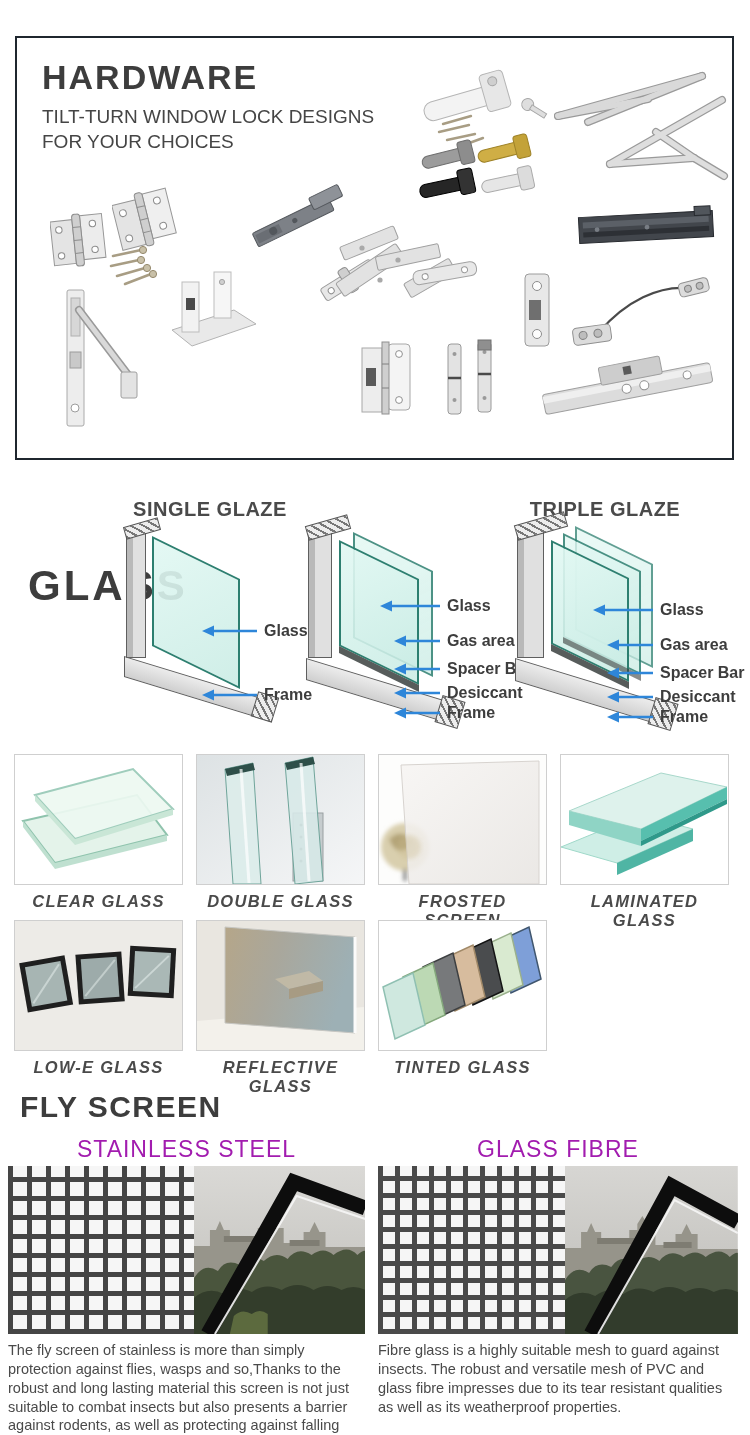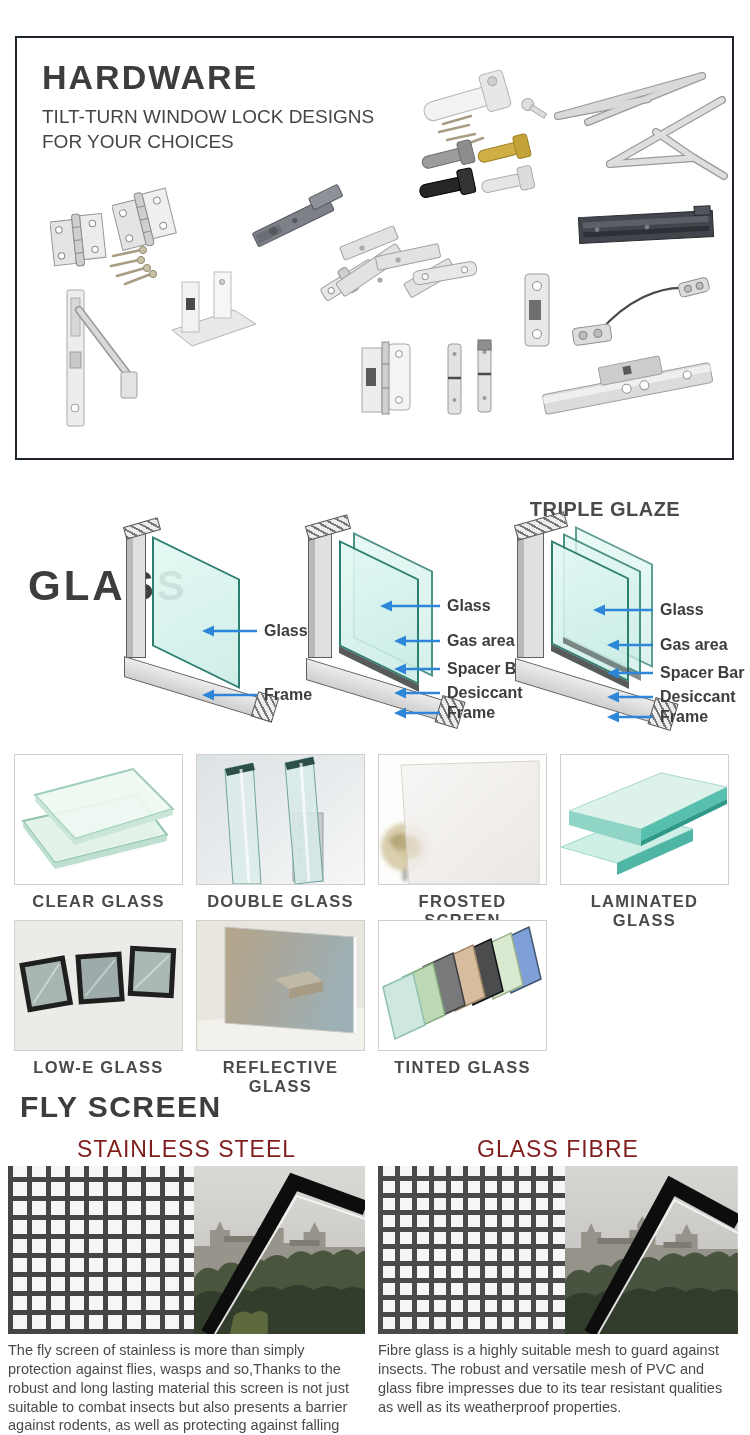--- a/index.html
+++ b/index.html
@@ -27,27 +27,27 @@
   .spacer{position:absolute;background:#3a3f3e;transform:skewY(26deg);transform-origin:left top;opacity:.85;}
   .sill{position:absolute;background:linear-gradient(180deg,#ececec,#cfcfcf);border:1.5px solid #5f5f5f;
         transform:skewY(17deg);transform-origin:left top;}
   .endcap{position:absolute;border:1px solid #555;background:repeating-linear-gradient(45deg,#777 0 2px,#ededed 2px 6px);transform:rotate(17deg);}
   .lb{position:absolute;display:flex;align-items:center;gap:7px;font-size:16px;font-weight:600;color:#3d3d3d;white-space:nowrap;}
   .lb svg{flex:0 0 auto;}
 
   
   .cards{position:absolute;left:0;width:750px;display:grid;grid-template-columns:repeat(4,169px);gap:13px;padding:0 14px;}
   .cards.r1{top:746px;} .cards.r2{top:912px;}
-  .card{width:169px;}
+  .card{width:169px;font-style:italic;}
   .imgbox{width:169px;height:131px;border:1px solid #cfcfcf;background:#fff;overflow:hidden;}
   .card-label{margin-top:7px;text-align:center;font-size:16.5px;font-weight:700;letter-spacing:1.3px;color:#4a4a4a;}
 
   
   .fly-heading{position:absolute;left:20px;top:1082px;font-size:30px;font-weight:700;letter-spacing:1.5px;color:#3d3d3d;}
-  .fs-title{position:absolute;top:1128px;text-align:center;font-size:23px;font-weight:400;letter-spacing:1px;color:#7f1d1d;}
+  .fs-title{position:absolute;top:1128px;text-align:center;font-size:23px;font-weight:400;letter-spacing:1px;color:#a21caf;}
   .fs-img{position:absolute;top:1158px;height:168px;overflow:hidden;background:#fff;}
   .mesh{position:absolute;left:0;top:0;height:100%;background-color:#f6f6f6;}
   .mesh.m1{background-image:repeating-linear-gradient(0deg,#454545 0 5px,transparent 5px 19px),
                             repeating-linear-gradient(90deg,#454545 0 5px,transparent 5px 19px);}
   .mesh.m2{background-image:repeating-linear-gradient(0deg,#4a4a4a 0 5px,transparent 5px 17px),
                             repeating-linear-gradient(90deg,#4a4a4a 0 5px,transparent 5px 17px);}
   .photo{position:absolute;top:0;height:100%;}
   .fs-text{position:absolute;top:1333px;font-size:14.5px;line-height:1.3;color:#4a4a4a;}
 </style>
 </head>
@@ -292,20 +292,21 @@
         <circle cx="20" cy="27" r="2.4" fill="#787d84"></circle>
           <circle cx="70" cy="27" r="2.4" fill="#787d84"></circle>
       </g>
     </svg>
   </div>
 
   <div class="glass-sec">
     <div class="glass-heading">GLASS</div>
 
     <div class="glz" style="left:112px;width:196px;height:250px;">
+      <div class="glz-title">SINGLE GLAZE</div>
       <div class="fig">
         <div class="pane" style="left:40px;top:12px;width:88px;height:110px;"></div>
         <div class="jamb" style="left:14px;top:6px;width:20px;height:128px;"></div>
         <div class="cap" style="left:12px;top:-2px;width:36px;height:13px;transform:rotate(-16deg);"></div>
         <div class="sill" style="left:12px;top:132px;width:148px;height:21px;"></div>
         <div class="endcap" style="left:142px;top:170px;width:22px;height:26px;"></div>
       </div>
       <div class="lb" style="left:90px;top:124px;">
         <svg width="55" height="12" viewBox="0 0 55 12">
             <line x1="55" y1="6" x2="10" y2="6" stroke="#2e86d9" stroke-width="2.4"></line>

